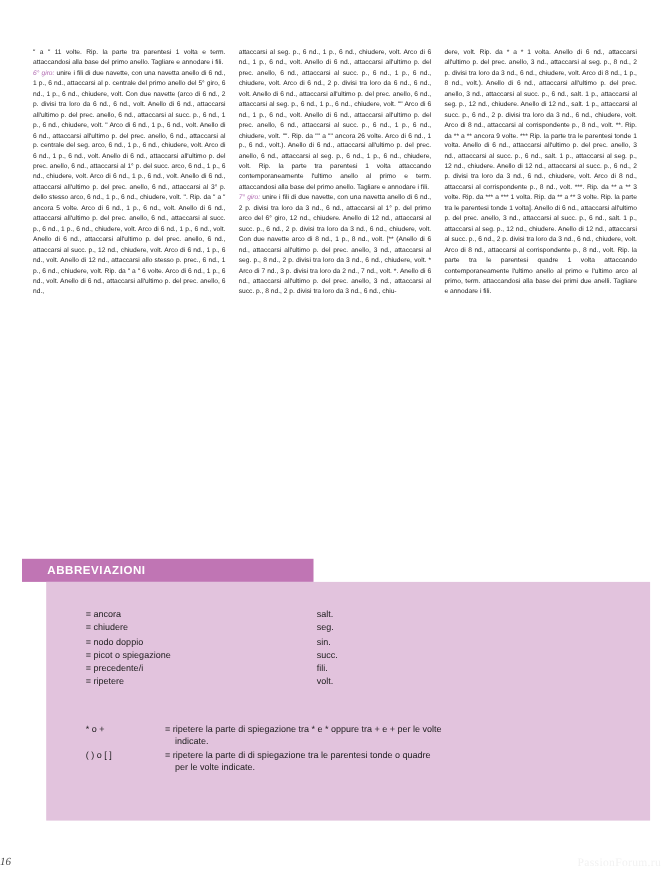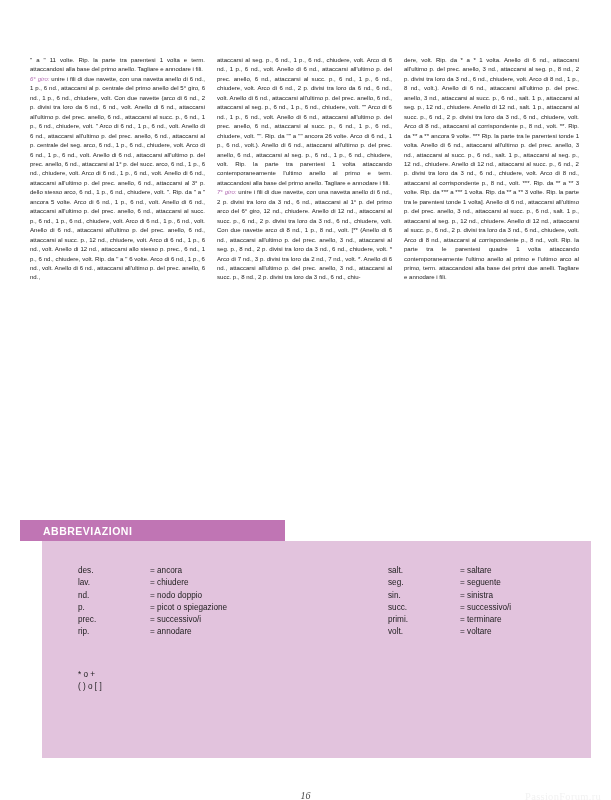--- a/index.html
+++ b/index.html
@@ -11,21 +11,21 @@
     width: 611px;
     height: 800px;
     position: relative;
     font-family: "Liberation Sans", sans-serif;
     overflow: hidden;
   }
 
   
   #page {
     position: absolute;
-    left: 0; top: 12px;
+    left: 0; top: 0;
     width: 611px;
     height: 728px;
     background: #ffffff;
   }
 
   
   #columns {
     position: absolute;
     left: 30px;
     top: 44px;
@@ -91,21 +91,21 @@
     width: 549px;
     display: flex;
   }
   .abbrev-col {
     display: flex;
     font-size: 8.2px;
     line-height: 12.3px;
     color: #1d1d1d;
   }
   .abbrev-col.left  { margin-left: 36px; }
-  .abbrev-col.right { margin-left: 88px; }
+  .abbrev-col.right { margin-left: 60px; }
   .abbrev-keys { width: 72px; }
   .abbrev-vals { width: 150px; }
   .abbrev-keys div, .abbrev-vals div { white-space: nowrap; }
 
   
   .symbols {
     position: absolute;
     left: 36px;
     top: 128px;
     width: 500px;
@@ -120,21 +120,20 @@
   .sym-key { width: 72px; flex: none; white-space: nowrap; }
   .sym-val { flex: 1; }
   .sym-val .indent { padding-left: 9px; display: block; }
 
   
   #page-number {
     position: absolute;
     left: 0;
     top: 778px;
     width: 611px;
-    text-align: center;
     font-family: "Liberation Serif", serif;
     font-style: italic;
     font-size: 10px;
     color: #4a4a4a;
   }
 
   
   #watermark {
     position: absolute;
     right: 10px;
@@ -172,65 +171,57 @@
 
     <div id="abbrev-header">
       <span id="abbrev-header-label">ABBREVIAZIONI</span>
     </div>
 
     <div id="abbrev-body">
 
       <div class="abbrev-columns">
 
         <div class="abbrev-col left">
-          <div class="abbrev-keys">
-            <div>des.</div>
-            <div>lav.</div>
-            <div>nd.</div>
-            <div>p.</div>
-            <div>prec.</div>
-            <div>rip.</div>
-          </div>
           <div class="abbrev-vals">
             <div>= ancora</div>
             <div>= chiudere</div>
             <div>= nodo doppio</div>
             <div>= picot o spiegazione</div>
-            <div>= successivo/i</div>
-            <div>= annodare</div>
+            <div>= precedente/i</div>
+            <div>= ripetere</div>
           </div>
         </div>
 
         <div class="abbrev-col right">
           <div class="abbrev-keys">
             <div>salt.</div>
             <div>seg.</div>
             <div>sin.</div>
             <div>succ.</div>
-            <div>primi.</div>
+            <div>fili.</div>
             <div>volt.</div>
-          </div>
-          <div class="abbrev-vals">
-            <div>= saltare</div>
-            <div>= seguente</div>
-            <div>= sinistra</div>
-            <div>= successivo/i</div>
-            <div>= terminare</div>
-            <div>= voltare</div>
           </div>
         </div>
 
       </div>
 
       <div class="symbols">
         <div class="sym-row">
           <div class="sym-key">* o +</div>
+          <div class="sym-val">
+            <span>= ripetere la parte di spiegazione tra * e * oppure tra + e + per le volte</span>
+            <span class="indent">indicate.</span>
+          </div>
         </div>
         <div class="sym-row">
           <div class="sym-key">( ) o [ ]</div>
+          <div class="sym-val">
+            <span>= ripetere la parte di di spiegazione tra le parentesi tonde o quadre</span>
+            <span class="indent">per le volte indicate.</span>
+          </div>
         </div>
       </div>
 
     </div>
   </div>
 
   <div id="page-number">16</div>
   <div id="watermark">PassionForum.ru</div>
 
 </div>

